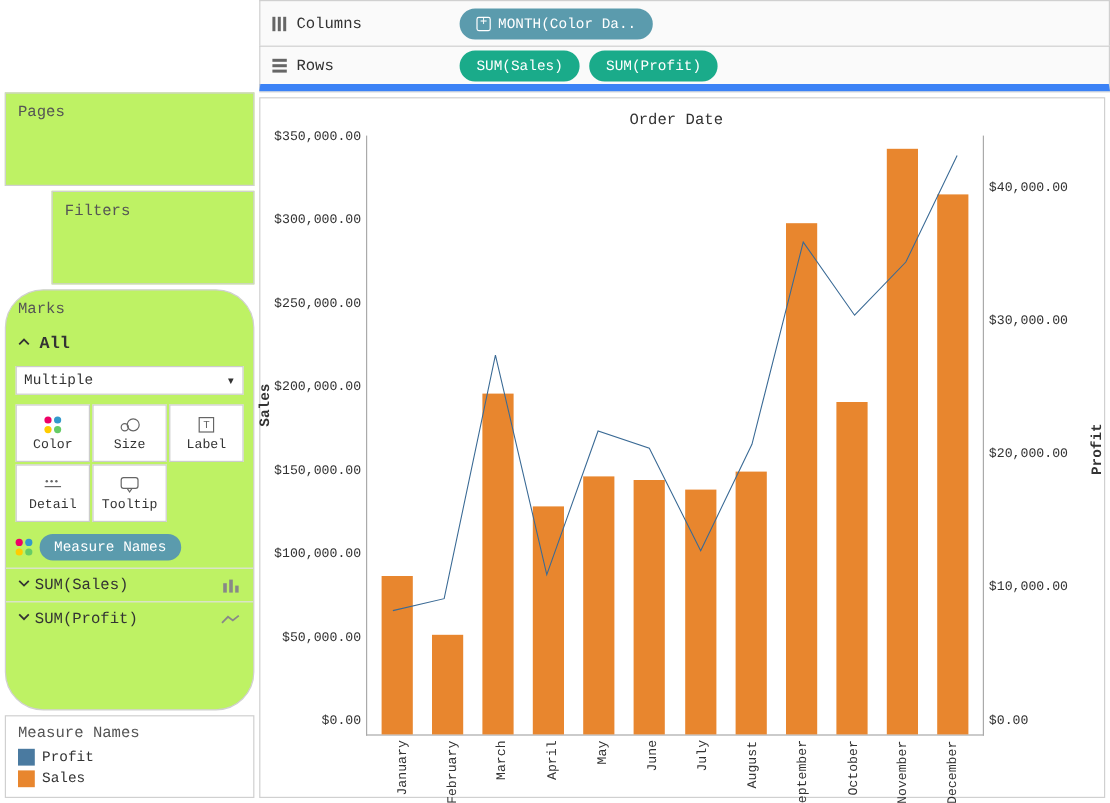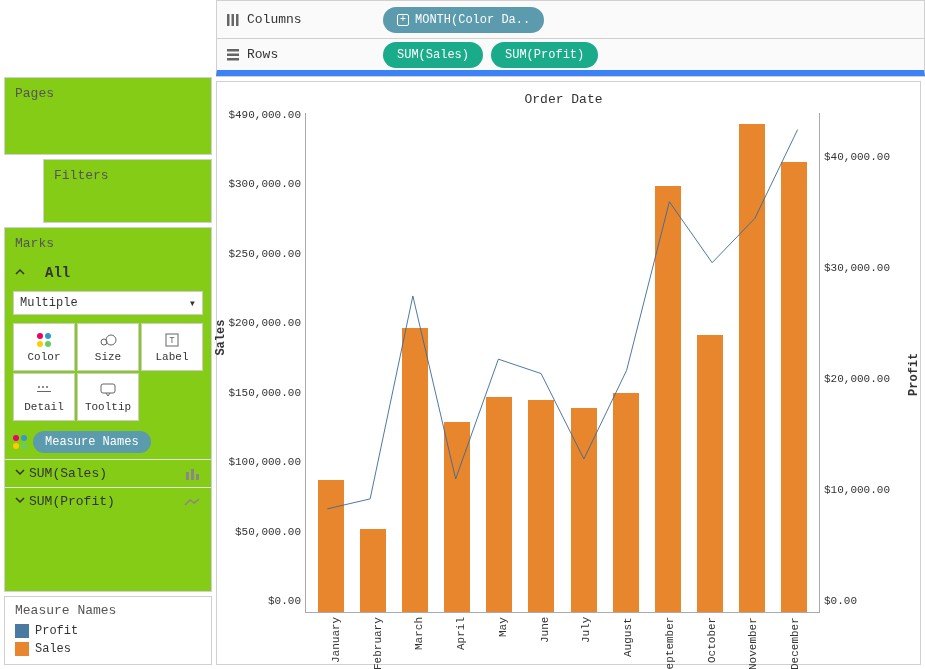--- a/index.html
+++ b/index.html
@@ -10,26 +10,26 @@
 .shelf-row:last-child { border-bottom: 6px solid #3b82f6; }
 .shelf-label { display: flex; align-items: center; gap: 6px; width: 150px; font-size: 13px; }
 .shelf-icon { width: 16px; height: 16px; display: inline-flex; align-items: center; justify-content: center; }
 .pill { display: inline-flex; align-items: center; height: 26px; padding: 0 14px; border-radius: 13px; color: #fff; font-size: 12px; gap: 6px; }
 .pill-teal { background: #5b9bad; }
 .pill-green { background: #1aab8a; }
 .pill-plus { font-size: 10px; border: 1px solid #fff; width: 12px; height: 12px; display: inline-flex; align-items: center; justify-content: center; border-radius: 2px; }
 
 .main { display: flex; flex: 1; min-height: 0; }
 .sidebar { width: 216px; display: flex; flex-direction: column; }
-.card { border: 1px solid #d0d0d0; margin: 0 4px 4px 4px; background: #84cc16; }
+.card { border: 1px solid #d0d0d0; margin: 0 4px 4px 4px; background: #bef264; }
 .card-header { padding: 8px 10px; font-size: 13px; color: #555; }
 .pages-card { height: 78px; }
-.filters-card { height: 64px; margin-left: 43px; }
-.marks-card { flex: 1; }
-.marks-all { padding: 6px 10px; font-size: 14px; display: flex; align-items: center; gap: 20px; }
+.filters-card { height: 78px; margin-left: 43px; }
+.marks-card { flex: 1; border-radius: 32px; }
+.marks-all { padding: 6px 10px; font-size: 14px; display: flex; align-items: center; gap: 8px; }
 .chev { display: inline-block; width: 10px; }
 .select-row { padding: 4px 8px; }
 .select-box { border: 1px solid #ccc; height: 24px; display: flex; align-items: center; justify-content: space-between; padding: 0 6px; background: #fff; font-size: 12px; }
 .mark-grid { display: grid; grid-template-columns: repeat(3, 1fr); gap: 2px; padding: 4px 8px; }
 .mark-btn { border: 1px solid #ccc; height: 48px; display: flex; flex-direction: column; align-items: center; justify-content: center; gap: 2px; background: #fff; cursor: pointer; }
 .mark-btn .mi { height: 18px; display: flex; align-items: center; justify-content: center; }
 .mark-btn .mt { font-size: 11px; }
 .mn-pill-row { padding: 6px 8px; display: flex; align-items: center; gap: 6px; }
 .mn-pill { background: #5b9bad; color: #fff; border-radius: 12px; padding: 4px 12px; font-size: 12px; }
 .dots4 { display: grid; grid-template-columns: 6px 6px; gap: 2px; }
@@ -231,21 +231,21 @@
       <div class="chart-wrap">
         <div class="yaxis-left" id="yaxis-left">
           <div class="axis-title-left">Sales</div>
         <div class="ytick" style="bottom: 0px;">$0.00</div>
             <div class="ytick" style="bottom: 69.4444px;">$50,000.00</div>
             <div class="ytick" style="bottom: 138.889px;">$100,000.00</div>
             <div class="ytick" style="bottom: 208.333px;">$150,000.00</div>
             <div class="ytick" style="bottom: 277.778px;">$200,000.00</div>
             <div class="ytick" style="bottom: 347.222px;">$250,000.00</div>
             <div class="ytick" style="bottom: 416.667px;">$300,000.00</div>
-            <div class="ytick" style="bottom: 486.111px;">$490,000.00</div>
+            <div class="ytick" style="bottom: 486.111px;">$350,000.00</div>
           </div>
         <div class="plot" id="plot">
           <div class="bars" id="bars">
               <div class="bar" style="height: 26.3889%;"></div>
               <div class="bar" style="height: 16.6667%;"></div>
               <div class="bar" style="height: 56.9444%;"></div>
               <div class="bar" style="height: 38.0556%;"></div>
               <div class="bar" style="height: 43.0556%;"></div>
               <div class="bar" style="height: 42.5%;"></div>
               <div class="bar" style="height: 40.8333%;"></div>

